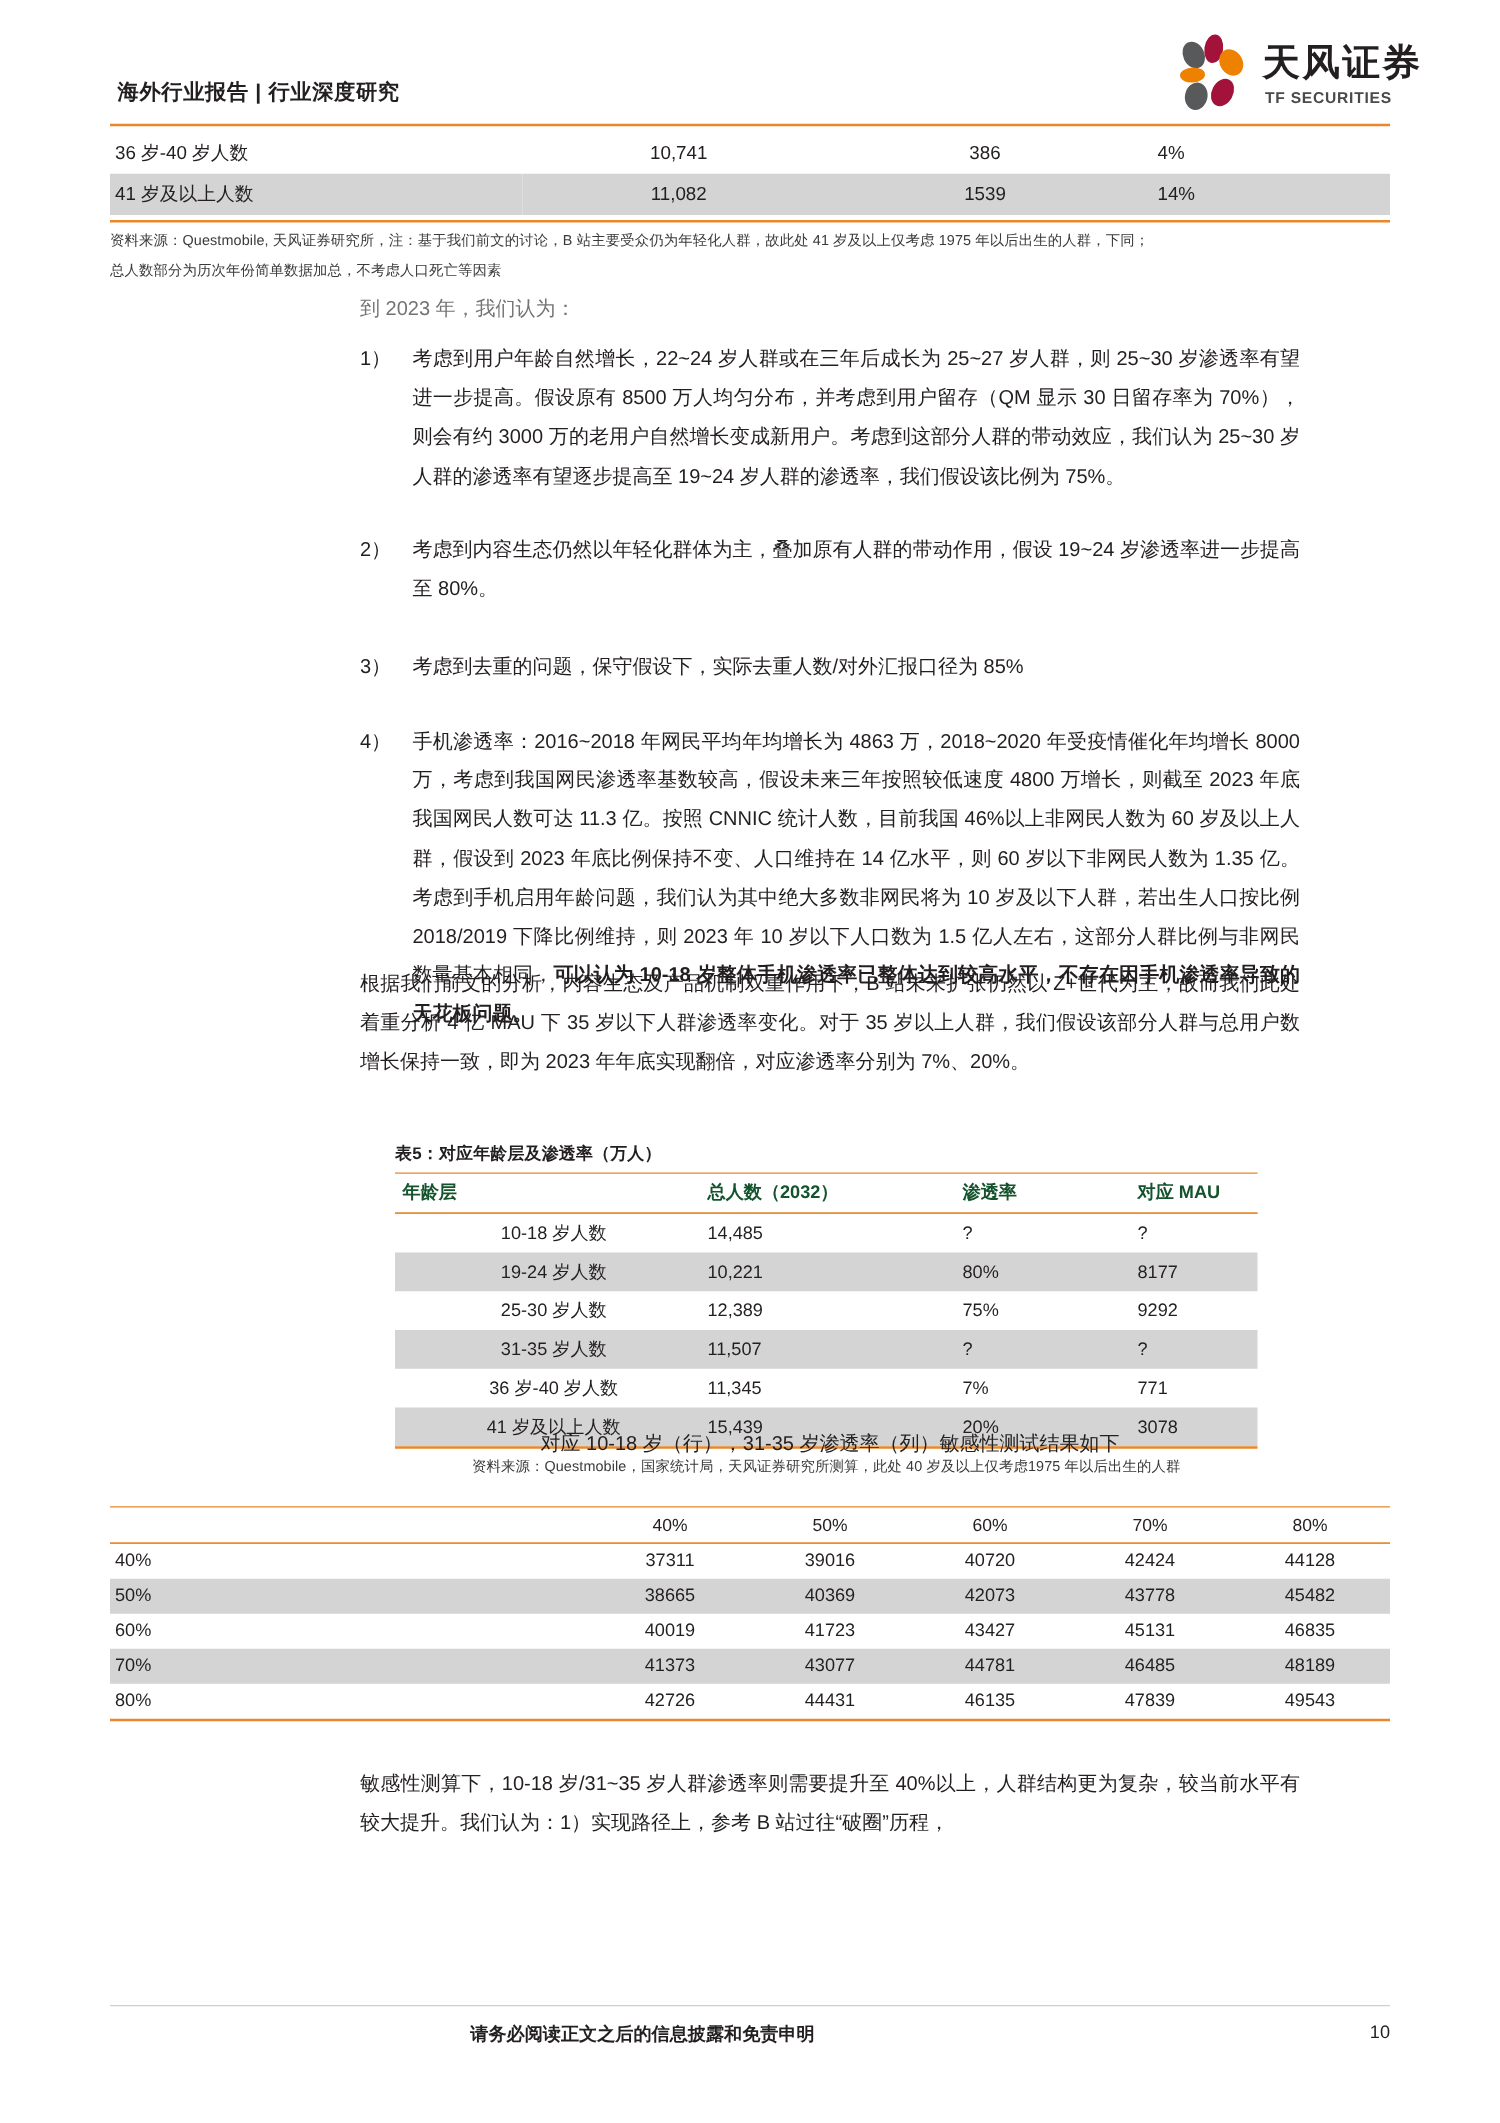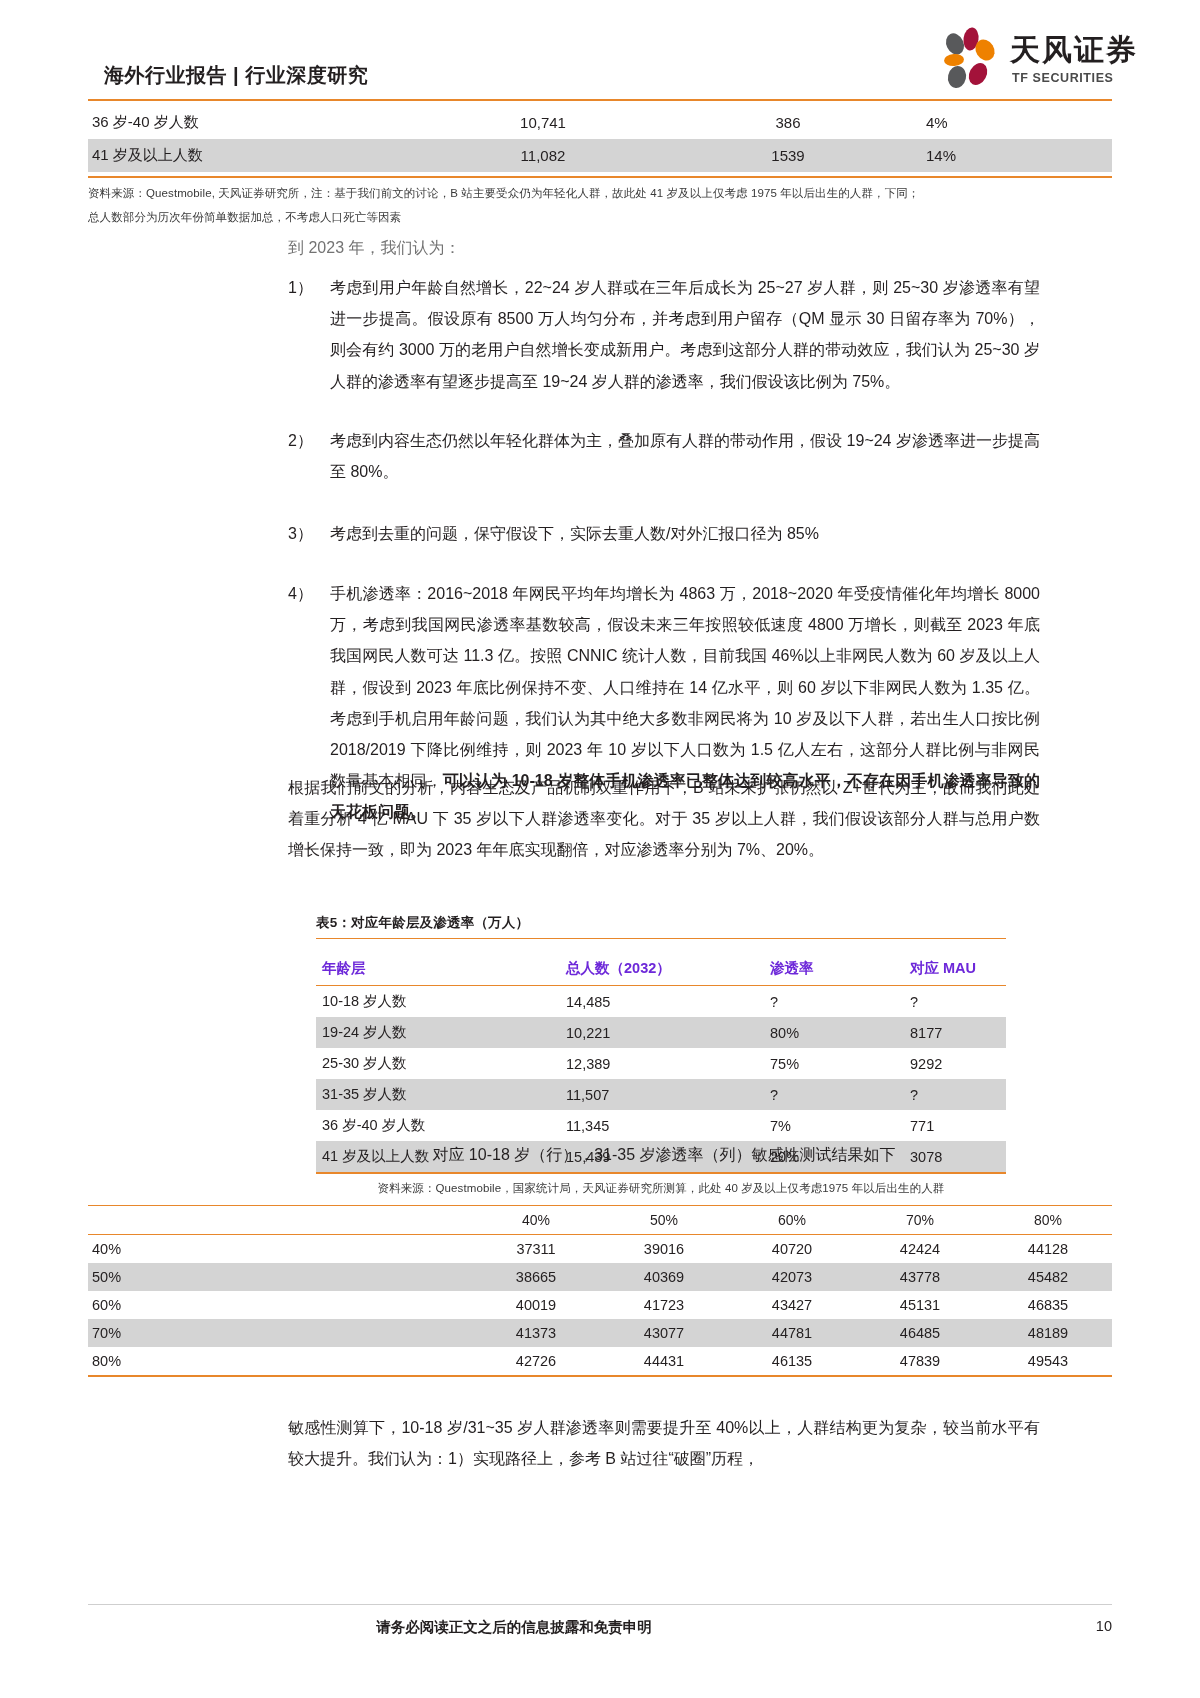--- a/index.html
+++ b/index.html
@@ -12,22 +12,22 @@
     position:relative;
     overflow:hidden;
   }
   .page { position:relative; width:1200px; height:1698px; padding:0; }
 
   
   .header {
     position:absolute; left:0; top:0; width:1200px; height:104px;
   }
   .hdr-title {
-    position:absolute; left:104px; top:62px;
-    font-size:20px; font-weight:bold; letter-spacing:.5px;
+    position:absolute; left:94px; top:62px;
+    font-size:17px; font-weight:bold; letter-spacing:.5px;
     color:#231f20; white-space:nowrap;
   }
   .hdr-rule {
     position:absolute; left:88px; top:99px; width:1024px; height:2px;
     background:#e8872b;
   }
   .logo {
     position:absolute; right:86px; top:24px;
     width:180px; height:72px;
   }
@@ -93,25 +93,25 @@
 
   
   .t5-wrap { position:absolute; left:316px; top:914px; width:690px; }
   .tbl-caption {
     font-size:13.5px; font-weight:bold; color:#231f20; margin-bottom:6px;
     letter-spacing:.2px;
   }
   .tbl5 { width:690px; border-collapse:collapse; }
   .tbl5 thead th {
     font-size:14.5px; font-weight:bold; text-align:left;
-    padding:20px 0 7px 6px; color:#6d28d9;
+    padding:5px 0 7px 6px; color:#14532d;
     border-top:1.6px solid #e8872b; border-bottom:1.6px solid #e8872b;
   }
   .tbl5 tbody td {
-    font-size:14.5px; padding:6px 0 6px 6px; color:#231f20; border:0;
+    font-size:14.5px; padding:6px 0 6px 6px; color:#231f20; border:0;text-align:center;
   }
   .tbl5 tbody tr.shaded td { background:#d4d4d4; }
   .tbl5 .col-a { width:248px; }
   .tbl5 .col-b { width:200px; text-align:left; padding-left:2px; }
   .tbl5 .col-c { width:140px; text-align:left; }
   .tbl5 .col-d { width:102px; text-align:left; }
   .tbl5-foot-rule { width:690px; height:1.6px; background:#e8872b; }
   .tbl5-src {
     margin-top:7px; font-size:11.5px; color:#3a3a3a; letter-spacing:.1px;
     text-align:center;

